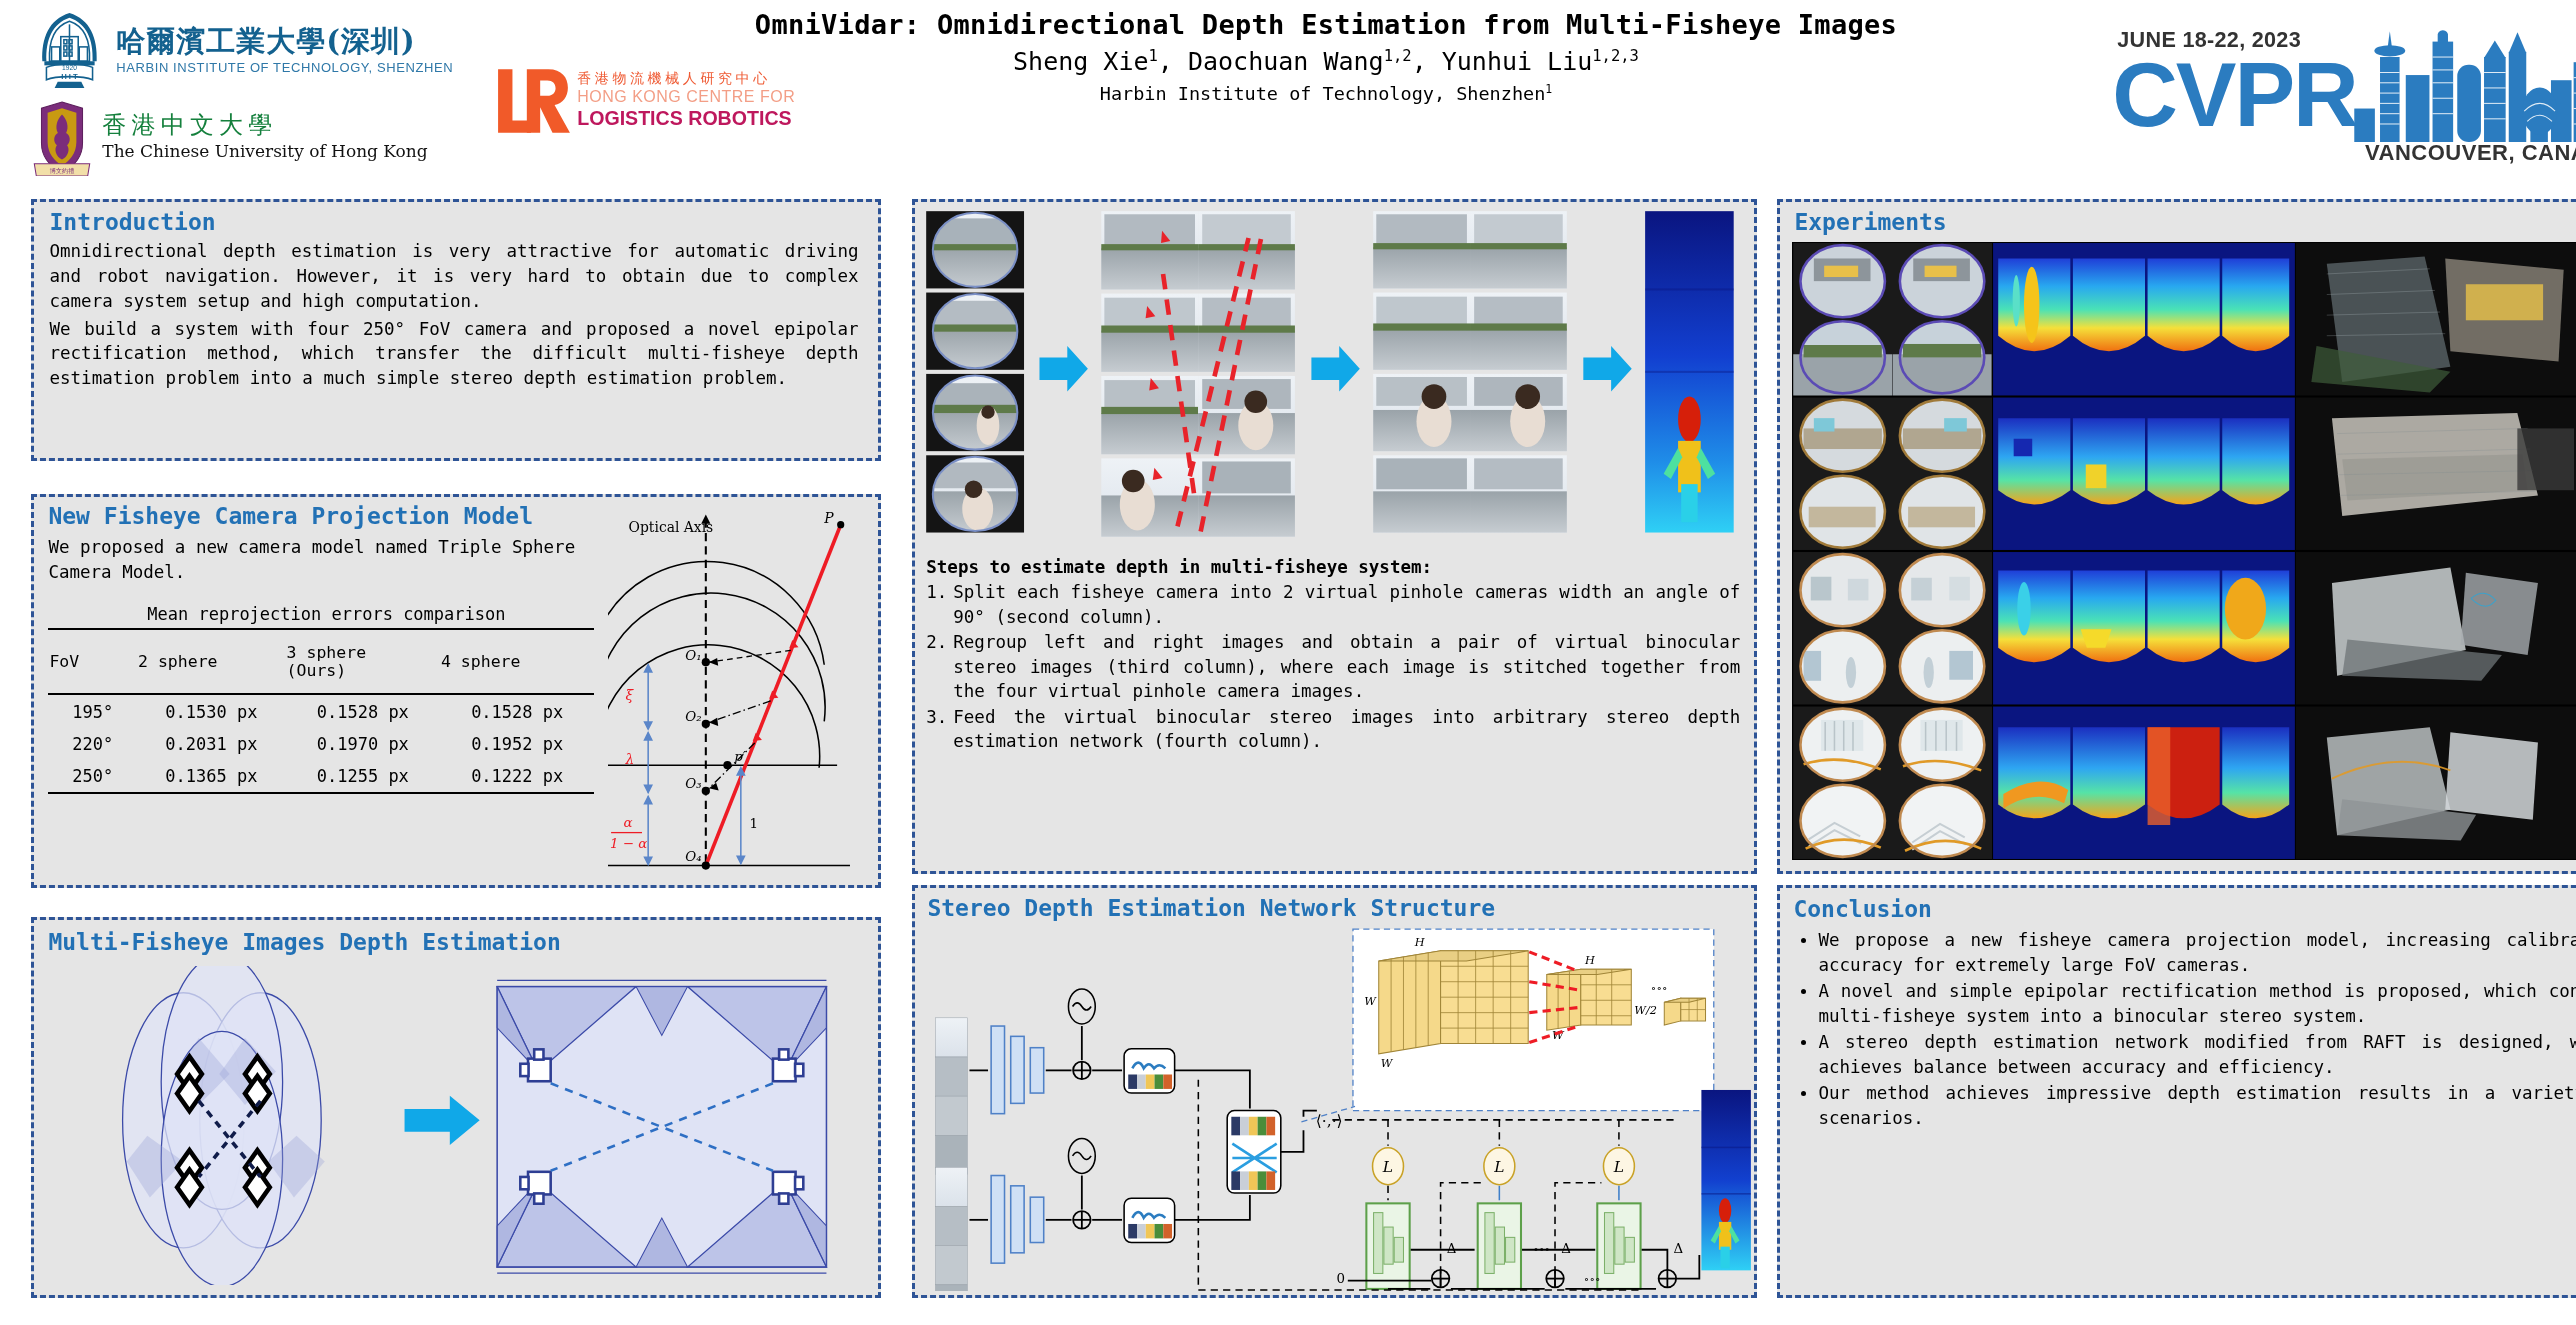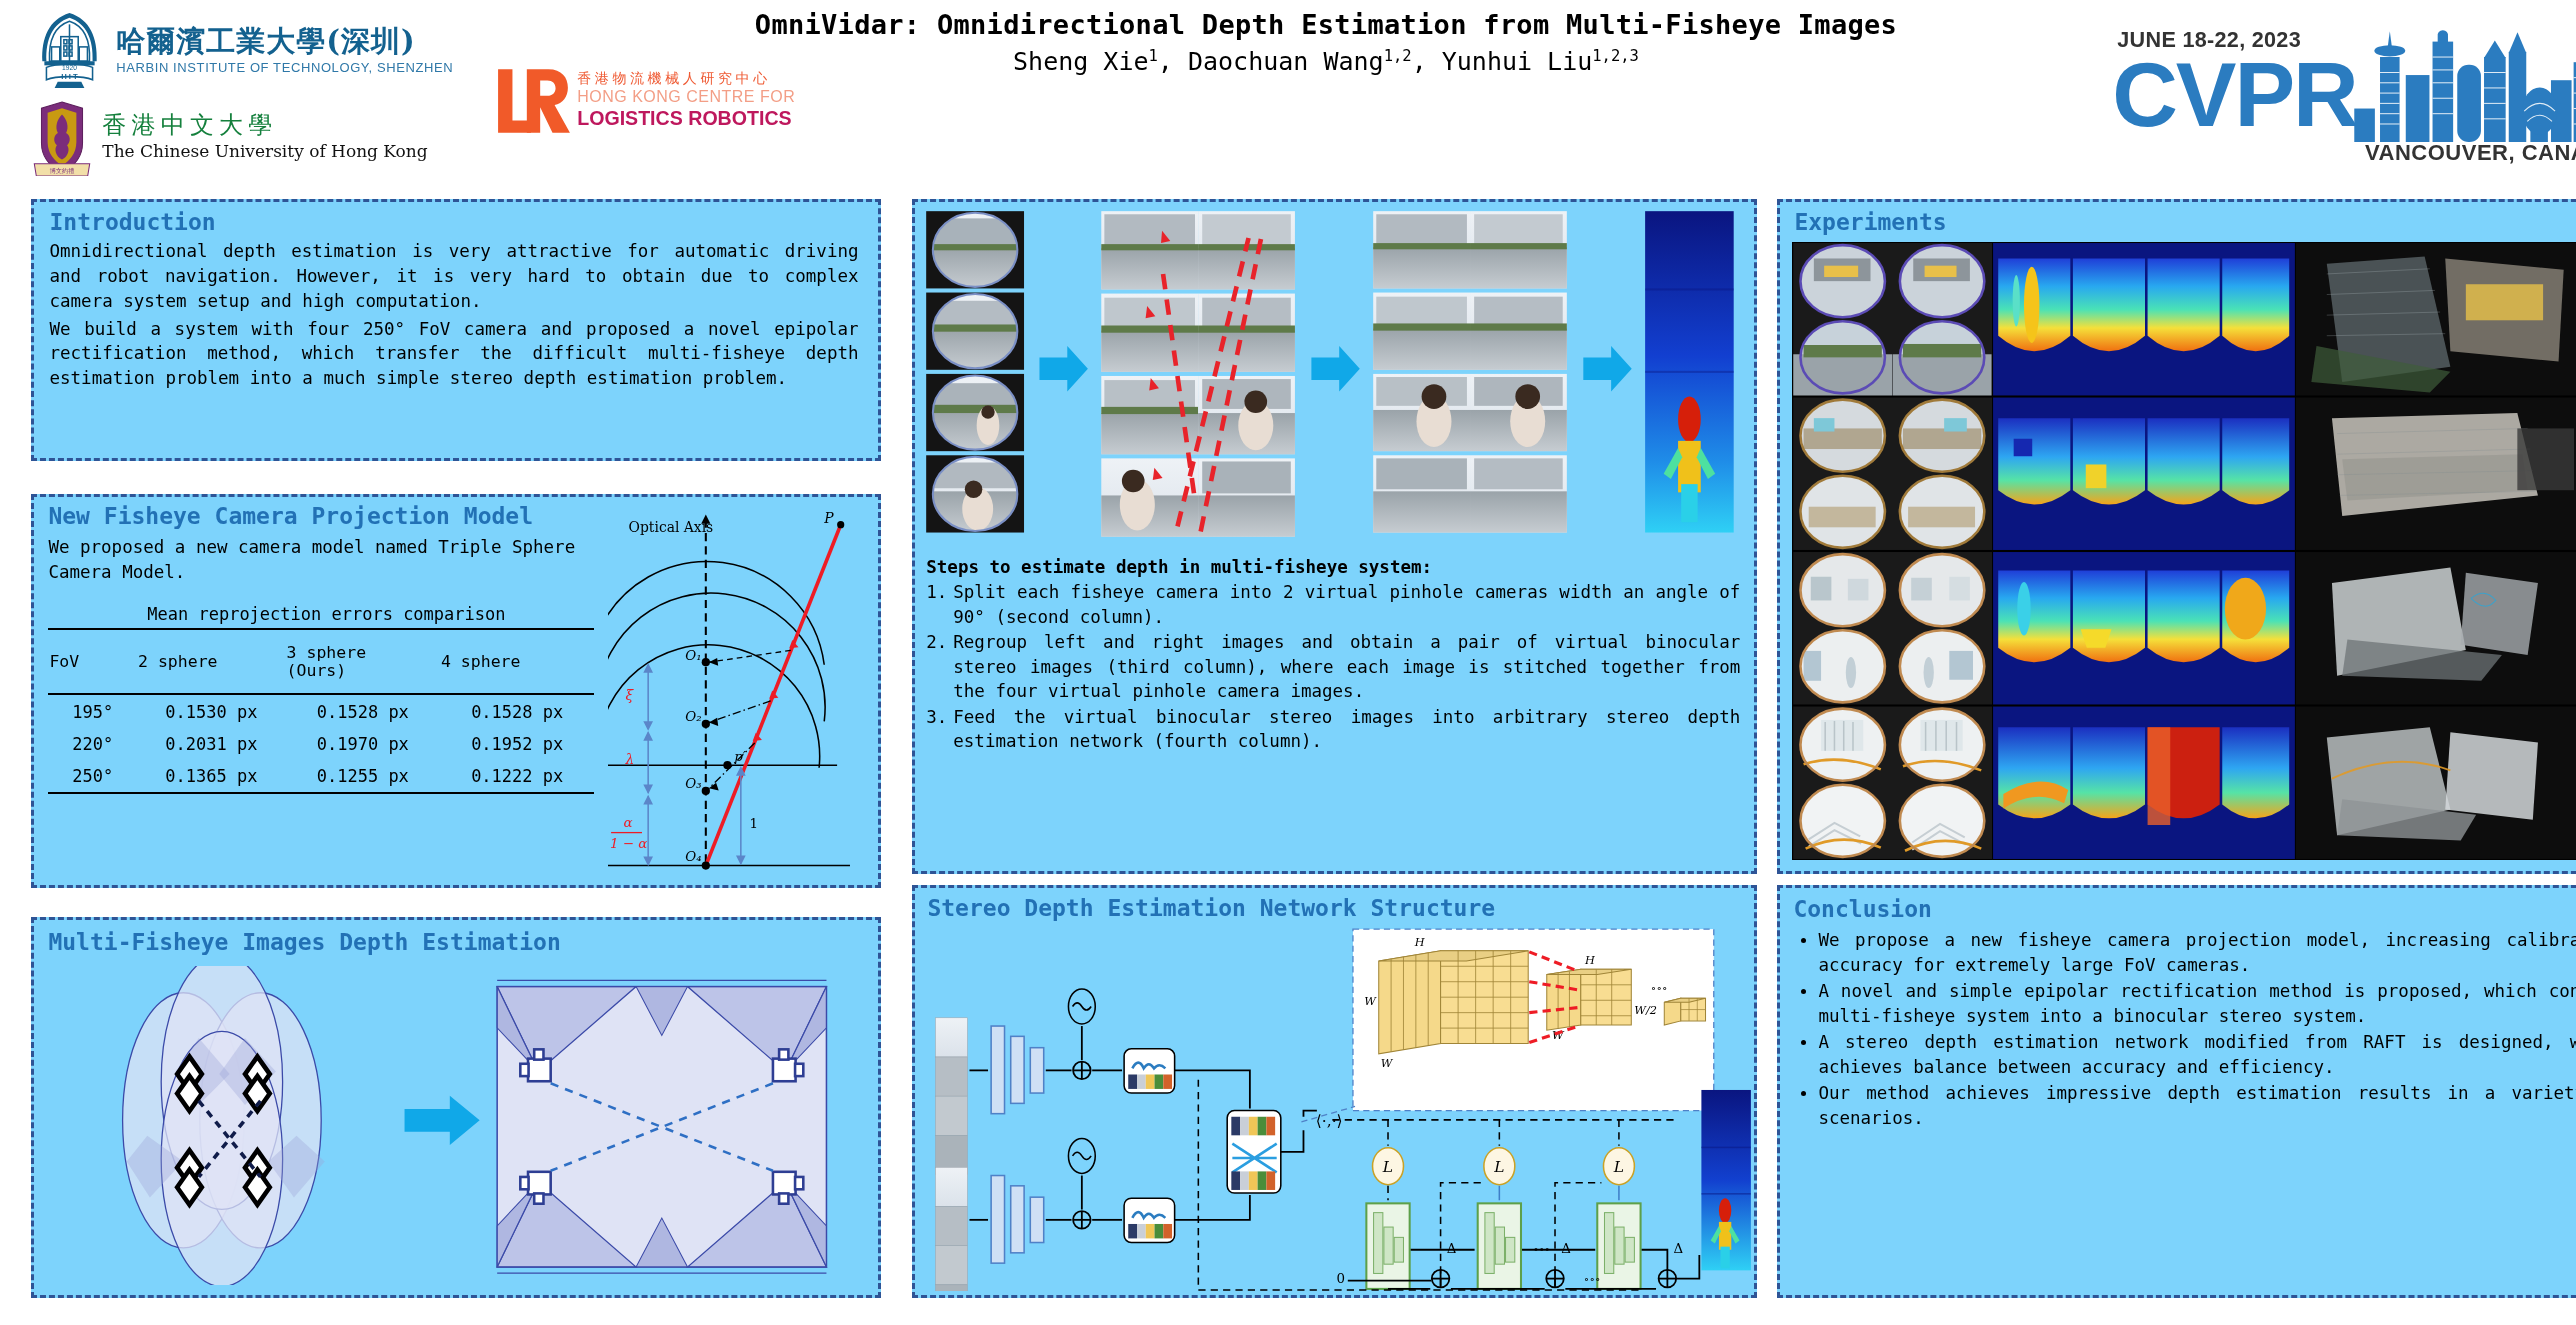--- a/index.html
+++ b/index.html
@@ -59,21 +59,21 @@
   .cvpr-wrap{position:relative;width:100%;height:100%;}
   .cvpr-date{position:absolute;left:10.3px;top:16.5px;font-family:"Liberation Sans",sans-serif;font-weight:bold;font-size:21.6px;color:#333;letter-spacing:0.3px;}
   .cvpr-big{position:absolute;left:5.2px;top:39px;font-family:"Liberation Sans",sans-serif;font-weight:bold;font-size:91px;color:#2b7cc0;letter-spacing:-2.1px;line-height:1;}
   .cvpr-city{position:absolute;left:258px;top:130px;font-family:"Liberation Sans",sans-serif;font-weight:bold;font-size:22px;color:#333;letter-spacing:0.5px;}
   .cvpr-sky{position:absolute;left:242px;top:10.3px;width:268px;height:121px;}
 
   
   .panel{
     position:absolute;
     border:3.6px dashed #2e5496;
-    background:#7dd3fc;
+    background:#e5e5e5;
     box-sizing:border-box;
   }
   .panel-h{
     font-family:"DejaVu Sans Mono",monospace;
     font-weight:bold;
     font-size:23px;
     color:#2271b5;
     letter-spacing:0px;
     white-space:nowrap;
   }
@@ -213,20 +213,23 @@
       </div>
     </div>
   </div>
 
   <div class="title-block">
     <div class="ptitle">OmniVidar: Omnidirectional Depth Estimation from Multi-Fisheye Images</div>
     <div class="pauthors">
       <span>Sheng Xie</span><sup>1</sup>,
       <span>Daochuan Wang</span><sup>1,2</sup>,
       <span>Yunhui Liu</span><sup>1,2,3</sup>
+    </div>
+    <div class="paffil1">
+      <span>Harbin Institute of Technology, Shenzhen</span><sup>1</sup>
     </div>
   </div>
 
   <div class="logo-cvpr">
     <div class="cvpr-wrap">
       <div class="cvpr-date">JUNE 18-22, 2023</div>
       <div class="cvpr-big">CVPR</div>
       <svg class="cvpr-sky" viewBox="0 0 520 235">
         <g fill="#2b7cc0">
           <rect x="10" y="170" width="40" height="65"></rect>

